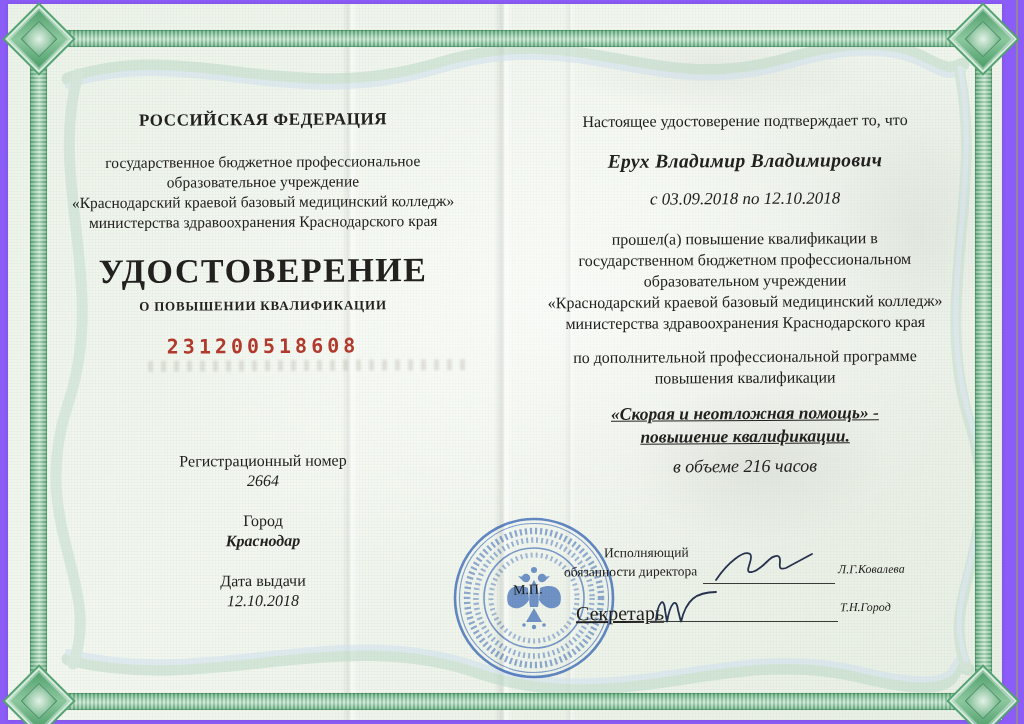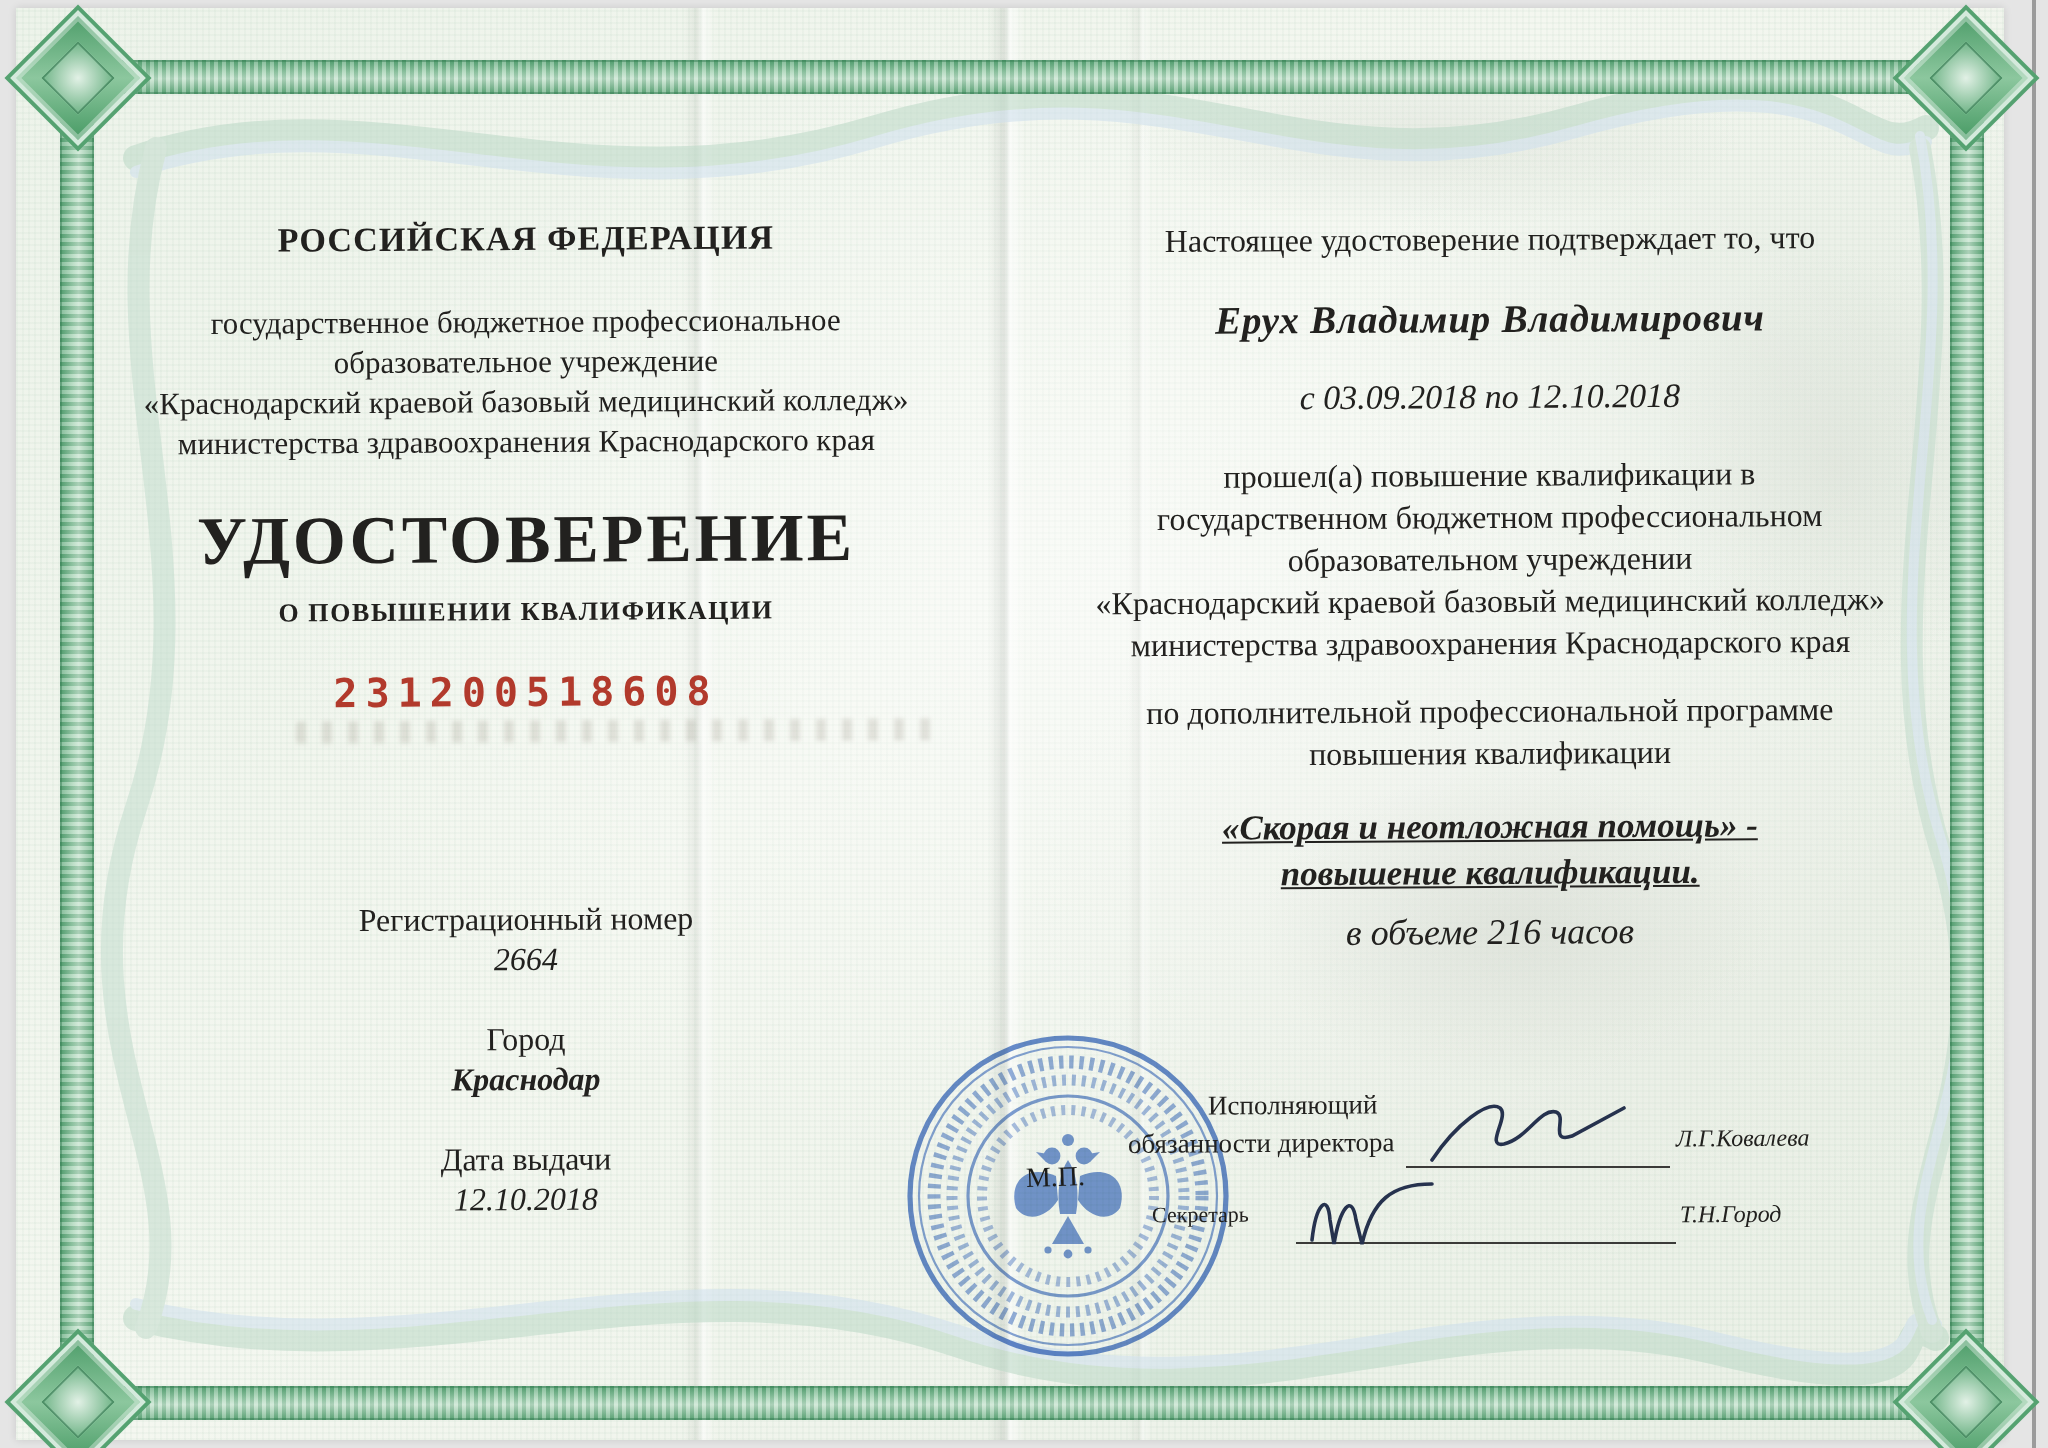--- a/index.html
+++ b/index.html
@@ -1,17 +1,17 @@
 <!DOCTYPE html>
 <html><head>
 <meta charset="utf-8">
 <style>
   html,body{margin:0;padding:0;background:#ffffff;}
   body{width:1024px;height:724px;overflow:hidden;font-family:"Liberation Serif",serif;color:#22211f;}
-  .scan{position:relative;width:1024px;height:724px;background:#e5e5e5;}
+  .scan{position:relative;width:1024px;height:724px;background:#8b5cf6;}
   .scan-edge-line{position:absolute;right:6px;top:0;width:2px;height:724px;background:#8e8e8e;opacity:.85;}
 
   .certificate{
     position:absolute;left:8px;top:4px;width:994px;height:716px;
     background:
       radial-gradient(ellipse 620px 420px at 56% 42%, rgba(255,255,255,.55), rgba(255,255,255,0) 70%),
       radial-gradient(ellipse 420px 300px at 78% 62%, rgba(228,232,224,.55), rgba(228,232,224,0) 65%),
       radial-gradient(ellipse 300px 220px at 88% 25%, rgba(223,230,221,.5), rgba(223,230,221,0) 70%),
       repeating-linear-gradient(0deg, rgba(120,170,140,.055) 0 1px, transparent 1px 3px),
       repeating-linear-gradient(90deg, rgba(120,170,140,.055) 0 1px, transparent 1px 3px),
@@ -74,21 +74,21 @@
   .bodytxt{font-size:16px;line-height:21px;}
   .prog-intro{font-size:16px;line-height:21px;}
   .prog-name{font-size:17.5px;font-weight:700;font-style:italic;line-height:23px;}
   .prog-name .u{text-decoration:underline;}
   .volume{font-size:18px;font-style:italic;}
 
   .sig-label{position:absolute;font-size:13.5px;transform:rotate(-0.4deg);}
   .sig-name{position:absolute;font-size:12px;font-style:italic;transform:rotate(-0.4deg);}
   .sig-line{position:absolute;height:1px;background:#3a3a38;}
   .sig-svg{position:absolute;}
-  .secretary-label{font-size:11px;}
+  .secretary-label{font-size:20px;text-decoration:underline;}
 
   
   .seal{position:absolute;left:440px;top:508px;width:172px;height:172px;opacity:.85;mix-blend-mode:multiply;z-index:3;}
   .mp-mark{position:absolute;left:505px;top:578px;font-size:14px;color:#1c1c1a;z-index:4;transform:rotate(-2deg);}
 
   .z5{z-index:5;}
 </style>
 </head>
 <body>
 

